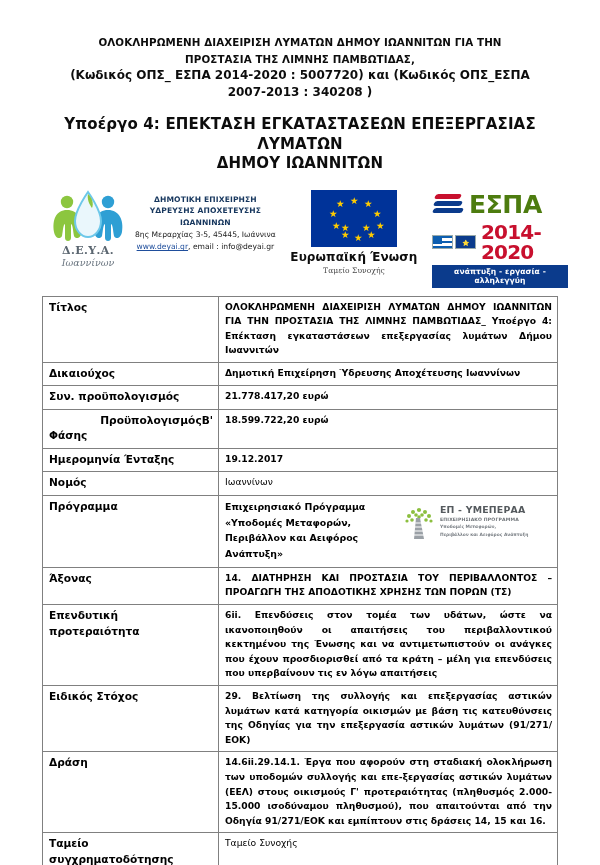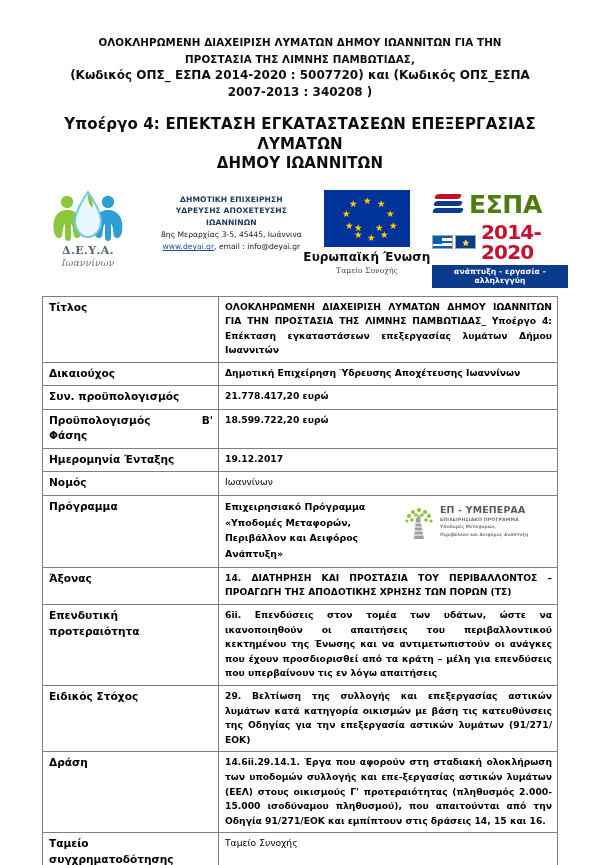--- a/index.html
+++ b/index.html
@@ -60,21 +60,21 @@
     font-size: 11px; font-weight: bold; color: #5b6670;
     letter-spacing: 0.4px; line-height: 12px; margin-top: 1px;
   }
   .deya-sub {
     font-family: "DejaVu Serif", "Liberation Serif", serif;
     font-style: italic; font-size: 9.5px; color: #6b7680; line-height: 12px;
   }
 
   
   .deya-text {
-    margin-left: 27px;
+    margin-left: 1px;
     padding-top: 6px;
     text-align: center;
     color: #1f3864;
   }
   .deya-text .l1 { font-size: 7.6px; font-weight: bold; line-height: 11.6px; color: #17375e; letter-spacing: .1px;}
   .deya-text .l2 { font-size: 7.6px; line-height: 12px; color: #1a1a1a; margin-top: 1px; }
   .deya-text .l3 { font-size: 7.6px; line-height: 12px; color: #1a1a1a; }
   .deya-text .l3 .lnk { color: #1f4e9c; text-decoration: underline; }
 
   
@@ -134,21 +134,21 @@
     color: #000;
   }
   td.val {
     font-size: 9.2px;
     line-height: 14.6px;
     font-weight: bold;
     color: #000;
   }
   td.val.justify { text-align: justify; text-justify: inter-word; }
   td.val.light { font-weight: normal; font-size: 9.2px; }
-  .keyrow-split { display: flex; justify-content: space-between; }
+  .keyrow-split { display: flex; justify-content: flex-end; }
 
   
   .prog-cell { display: flex; justify-content: space-between; align-items: flex-start; }
   .prog-text { font-size: 9.4px; line-height: 15.8px; font-weight: bold; }
   .ymeperaa { width: 150px; padding-top: 6px; display: flex; align-items: flex-start; }
   .ymp-mark { width: 34px; height: 34px; position: relative; flex: 0 0 34px; }
   .ymp-txt { margin-left: 4px; }
   .ymp-t1 { font-size: 9.4px; font-weight: bold; color: #555a5e; letter-spacing: .2px; line-height: 10px;}
   .ymp-t2 { font-size: 4.6px; font-weight: bold; color: #6c7176; line-height: 7px; margin-top: 1.5px; letter-spacing:.15px;}
   .ymp-t3 { font-size: 4.4px; color: #7b8086; line-height: 6.6px; margin-top: 1px; }

